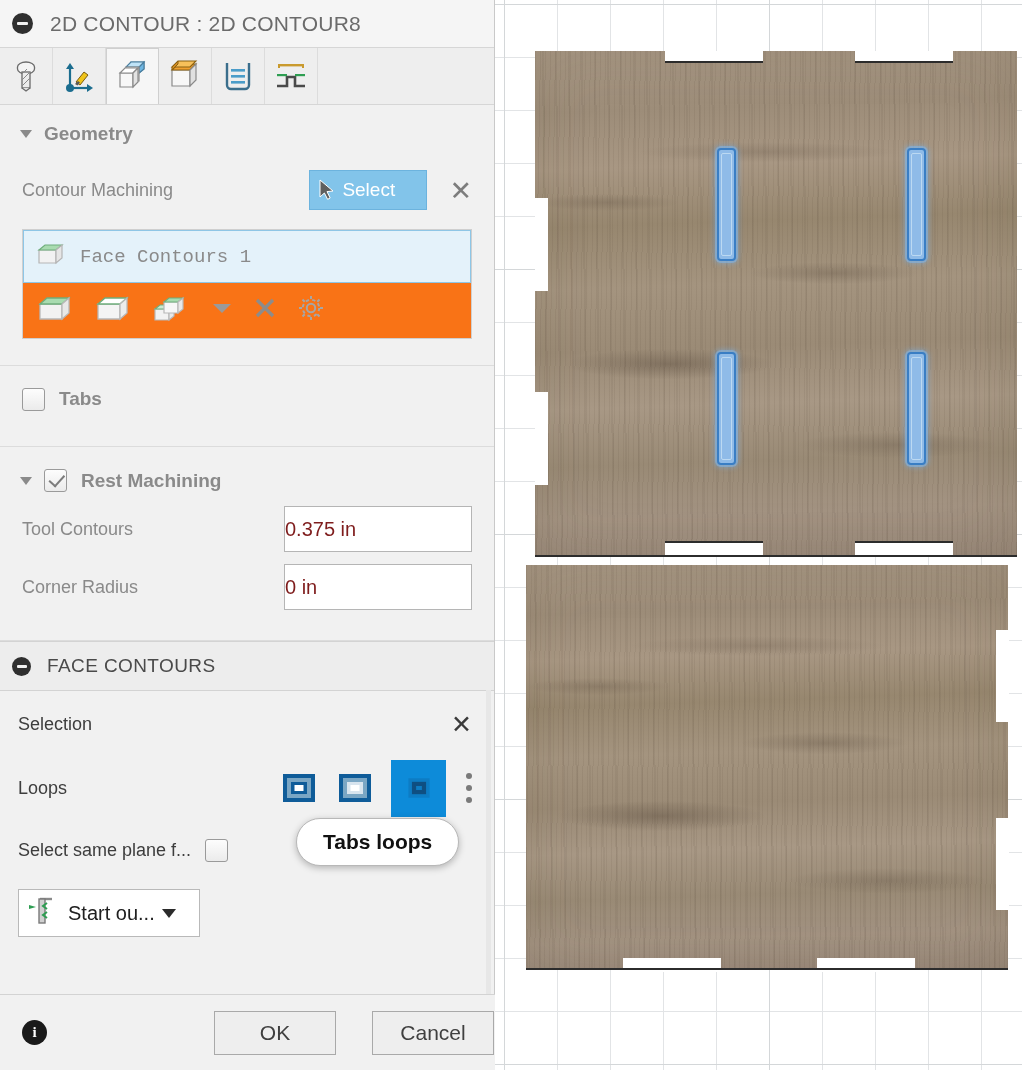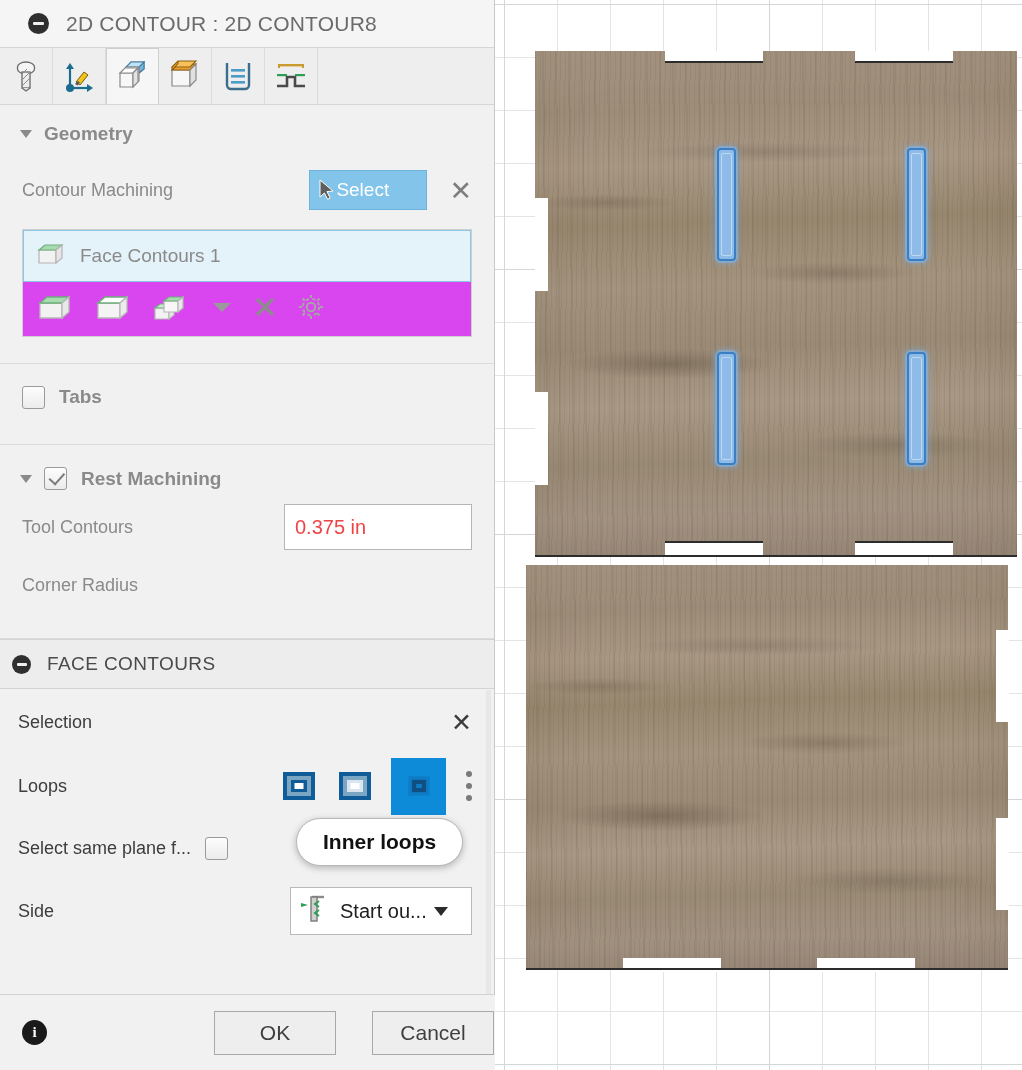--- a/index.html
+++ b/index.html
@@ -73,21 +73,21 @@
 
   
   #panel{
     position:absolute;left:0;top:0;width:495px;height:1070px;
     background:#f1f1f1;
     border-right:1px solid #c9c9c9;
     box-sizing:border-box;
   }
   #title-bar{
     height:48px;background:#f5f5f5;border-bottom:1px solid #d6d6d6;
-    display:flex;align-items:center;padding-left:28px;box-sizing:border-box;
+    display:flex;align-items:center;padding-left:12px;box-sizing:border-box;
   }
   .collapse-dot{
     width:21px;height:21px;border-radius:50%;background:#2f2f2f;
     display:flex;align-items:center;justify-content:center;flex:0 0 auto;
   }
   .collapse-dot span{display:block;width:11px;height:3px;background:#f0f0f0;border-radius:1px;}
   #title-text{
     margin-left:17px;font-size:21px;color:#6b6b6b;letter-spacing:0.2px;
     white-space:nowrap;
   }
@@ -114,33 +114,33 @@
   .tri{
     width:0;height:0;border-left:8px solid #8a8a8a;border-top:6px solid transparent;
     border-bottom:6px solid transparent;margin-right:14px;transform:rotate(90deg);
   }
   .row{display:flex;align-items:center;min-height:44px;padding:0 22px;box-sizing:border-box;}
   .row-label{font-size:18px;color:#8a8a8a;flex:1;}
   .row-label.dark{color:#3d3d3d;}
 
   .select-btn{
     background:#82c4ea;color:#ffffff;font-size:19px;
-    padding:8px 16px 8px 8px;display:flex;align-items:center;
+    padding:8px 16px 8px 8px;display:flex;align-items:center;gap:6px;
     border:1px solid #6cb3de;box-sizing:border-box;min-width:118px;
   }
   .select-btn.strong{background:#0d8bd9;border-color:#0d8bd9;}
   .cursor-ico{width:18px;height:22px;display:block;}
   .x-btn{
     font-size:27px;color:#7d7d7d;margin-left:22px;line-height:1;
     font-family:"DejaVu Sans", sans-serif;
   }
   .x-btn.dark{color:#3a3a3a;font-weight:bold;font-size:25px;}
 
   .sel-box{
-    margin:8px 22px 0 22px;border:1px solid #cfcfcf;background:#d946ef;
+    margin:8px 22px 0 22px;border:1px solid #cfcfcf;background:#f97316;font-family:Liberation Mono, monospace;
   }
   .sel-item{
     display:flex;align-items:center;gap:14px;
     background:#e4f2fa;border:1px solid #8ec6e6;
     padding:9px 12px;box-sizing:border-box;
   }
   .sel-item-label{font-size:19px;color:#8a8a8a;}
   .sel-tools{display:flex;align-items:center;gap:20px;padding:10px 14px;}
 
   .divider{height:1px;background:#dcdcdc;margin:14px 0 0 0;}
@@ -151,22 +151,22 @@
     display:flex;align-items:center;justify-content:center;flex:0 0 auto;
   }
   .chk.checked::after{
     content:"";width:7px;height:13px;border:solid #7c7c7c;border-width:0 2.6px 2.6px 0;
     transform:rotate(42deg) translateY(-2px);
   }
   .chk-label{font-size:19px;color:#8a8a8a;font-weight:bold;margin-left:14px;}
 
   .field{
     width:188px;height:46px;background:#ffffff;border:1px solid #b5b5b5;
-    display:flex;align-items:center;padding-left:10px;box-sizing:border-box;
-    font-size:20px;color:#ef4444;
+    display:flex;align-items:center;box-sizing:border-box;
+    font-size:20px;color:#7f1d1d;
   }
 
   .sub-head{
     display:flex;align-items:center;gap:16px;height:50px;padding-left:12px;
     background:#ededed;border-top:1px solid #d3d3d3;border-bottom:1px solid #d3d3d3;
     box-sizing:border-box;
   }
   .sub-head .collapse-dot{width:19px;height:19px;}
   .sub-head .collapse-dot span{width:10px;height:3px;}
   .sub-title{font-size:19px;color:#4a4a4a;letter-spacing:0.4px;}
@@ -439,20 +439,23 @@
 
     <div class="row" style="min-height:58px;">
       <span class="row-label">Tool Contours</span>
       <div class="field">
         <span>0.375 in</span>
       </div>
     </div>
 
     <div class="row" style="min-height:58px;">
       <span class="row-label">Corner Radius</span>
+      <div class="field">
+        <span>0 in</span>
+      </div>
     </div>
 
     <div class="divider" style="margin-top:24px;"></div>
 
     <div class="sub-head">
       <span class="collapse-dot">
           <span></span>
         </span>
       <span class="sub-title">FACE CONTOURS</span>
     </div>
@@ -493,21 +496,20 @@
           <i></i>
         </span>
     </div>
 
     <div class="row" style="min-height:62px;padding-left:18px;">
       <span class="row-label dark" style="flex:0 0 auto;">Select same plane f...</span>
       <span class="chk" style="margin-left:14px;"></span>
     </div>
 
     <div class="row" style="min-height:64px;padding-left:18px;">
-      <span class="row-label dark">Side</span>
       <div class="dropdown">
         <span>
           <svg width="34" height="34" viewBox="0 0 34 34">
             <path d="M13 5h12" stroke="#8a8a8a" stroke-width="2.4"></path>
             <rect x="12" y="5" width="6" height="24" fill="#d0d0d0" stroke="#7a7a7a" stroke-width="1.4"></rect>
             <path d="M2 11l7 2-7 2z" fill="#2e9e52"></path>
             <path d="M20 9l-4 3 4 3" fill="none" stroke="#2e9e52" stroke-width="2"></path>
             <path d="M20 24l-4-3 4-3" fill="none" stroke="#2e9e52" stroke-width="2"></path>
           </svg>
         </span>
@@ -526,13 +528,13 @@
     </span>
     <div class="btn" id="ok-btn">
       <span>OK</span>
     </div>
     <div class="btn" id="cancel-btn">
       <span>Cancel</span>
     </div>
   </div>
 </div>
 
-<div class="tooltip">Inner loops</div>
+<div class="tooltip">Tabs loops</div>
 
 </body></html>

